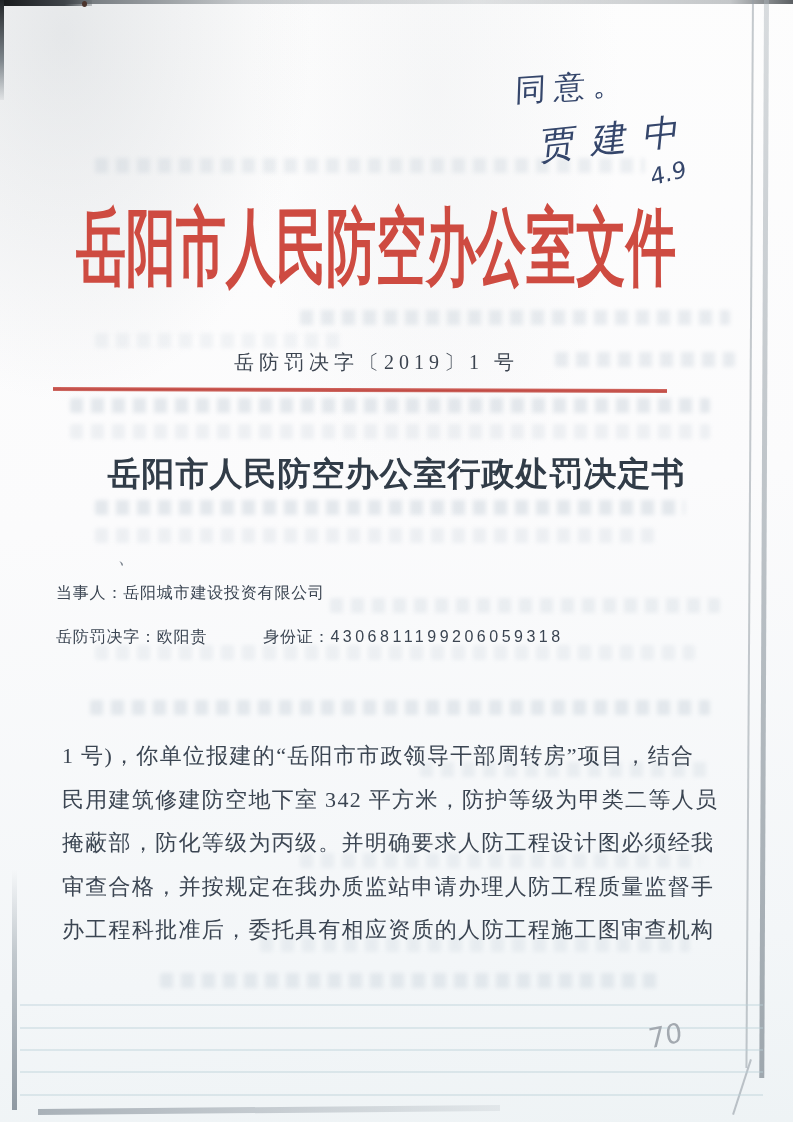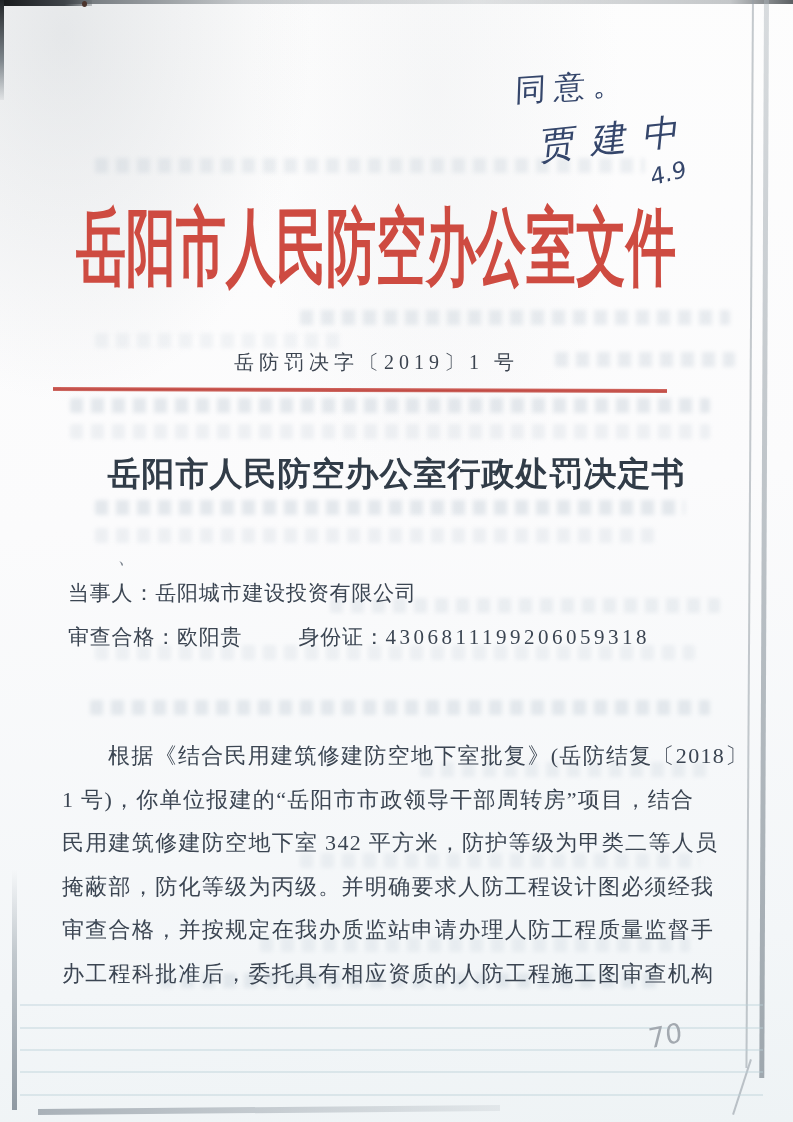--- a/index.html
+++ b/index.html
@@ -46,25 +46,25 @@
     font-size:50px;font-weight:bold;color:#ce4b41;line-height:1.05;
     transform:scaleY(1.68);transform-origin:top center;white-space:nowrap;}
   .doc-number{position:absolute;left:0;right:40px;top:349px;text-align:center;
     font-size:20px;letter-spacing:5px;color:#3c4450;white-space:nowrap;}
   .red-rule{position:absolute;left:53px;top:388px;width:614px;height:4px;
     background:linear-gradient(180deg,#d26a63,#c14a44 55%,#cf6f68);transform:rotate(.2deg);}
   
   .doc-title{position:absolute;left:0;right:0;top:452px;text-align:center;
     font-size:33px;font-weight:bold;color:#313c48;letter-spacing:1px;white-space:nowrap;}
   .pen-mark{position:absolute;left:118px;top:544px;font-size:20px;color:#7a828c;transform:rotate(8deg);}
-  .party-block{position:absolute;left:68px;top:571px;font-size:21px;color:#3b4552;
+  .party-block{position:absolute;left:56px;top:571px;font-size:16px;color:#3b4552;
     line-height:44px;letter-spacing:.8px;}
   .party-line{white-space:nowrap;}
   .id-part{display:inline-block;margin-left:56px;}
-  .id-digits{letter-spacing:3.5px;font-family:Liberation Serif, serif;}
+  .id-digits{letter-spacing:3.5px;font-family:Liberation Sans, sans-serif;}
   .body-block{position:absolute;left:62px;top:734px;font-size:22px;color:#3b4552;
     line-height:43.5px;letter-spacing:1.3px;}
   .body-line{white-space:nowrap;}
   .body-line.indent{text-indent:46px;}
   .pencil-number{position:absolute;left:648px;top:1020px;font-size:27px;color:#a3a9b0;
     font-family:"DejaVu Sans",sans-serif;transform:rotate(-12deg) skewX(-6deg);}
 </style>
 </head>
 <body>
 
@@ -111,26 +111,25 @@
   <div class="red-rule"></div>
 
   <div class="doc-title">岳阳市人民防空办公室行政处罚决定书</div>
   <div class="pen-mark">、</div>
 
   <div class="party-block">
     <div class="party-line">
       <span>当事人：</span><span>岳阳城市建设投资有限公司</span>
     </div>
     <div class="party-line">
-      <span>审查合格：</span><span>欧阳贵</span><span class="id-part"><span>身份证：</span><span class="id-digits">4306811199206059318</span></span>
+      <span>岳防罚决字：</span><span>欧阳贵</span><span class="id-part"><span>身份证：</span><span class="id-digits">4306811199206059318</span></span>
     </div>
   </div>
 
   <div class="body-block">
-    <div class="body-line indent">根据《结合民用建筑修建防空地下室批复》(岳防结复〔2018〕</div>
     <div class="body-line">1 号)，你单位报建的“岳阳市市政领导干部周转房”项目，结合</div>
     <div class="body-line">民用建筑修建防空地下室 342 平方米，防护等级为甲类二等人员</div>
     <div class="body-line">掩蔽部，防化等级为丙级。并明确要求人防工程设计图必须经我</div>
     <div class="body-line">审查合格，并按规定在我办质监站申请办理人防工程质量监督手</div>
     <div class="body-line">办工程科批准后，委托具有相应资质的人防工程施工图审查机构</div>
   </div>
 
   <div class="pencil-number">70</div>
 
 </div>

